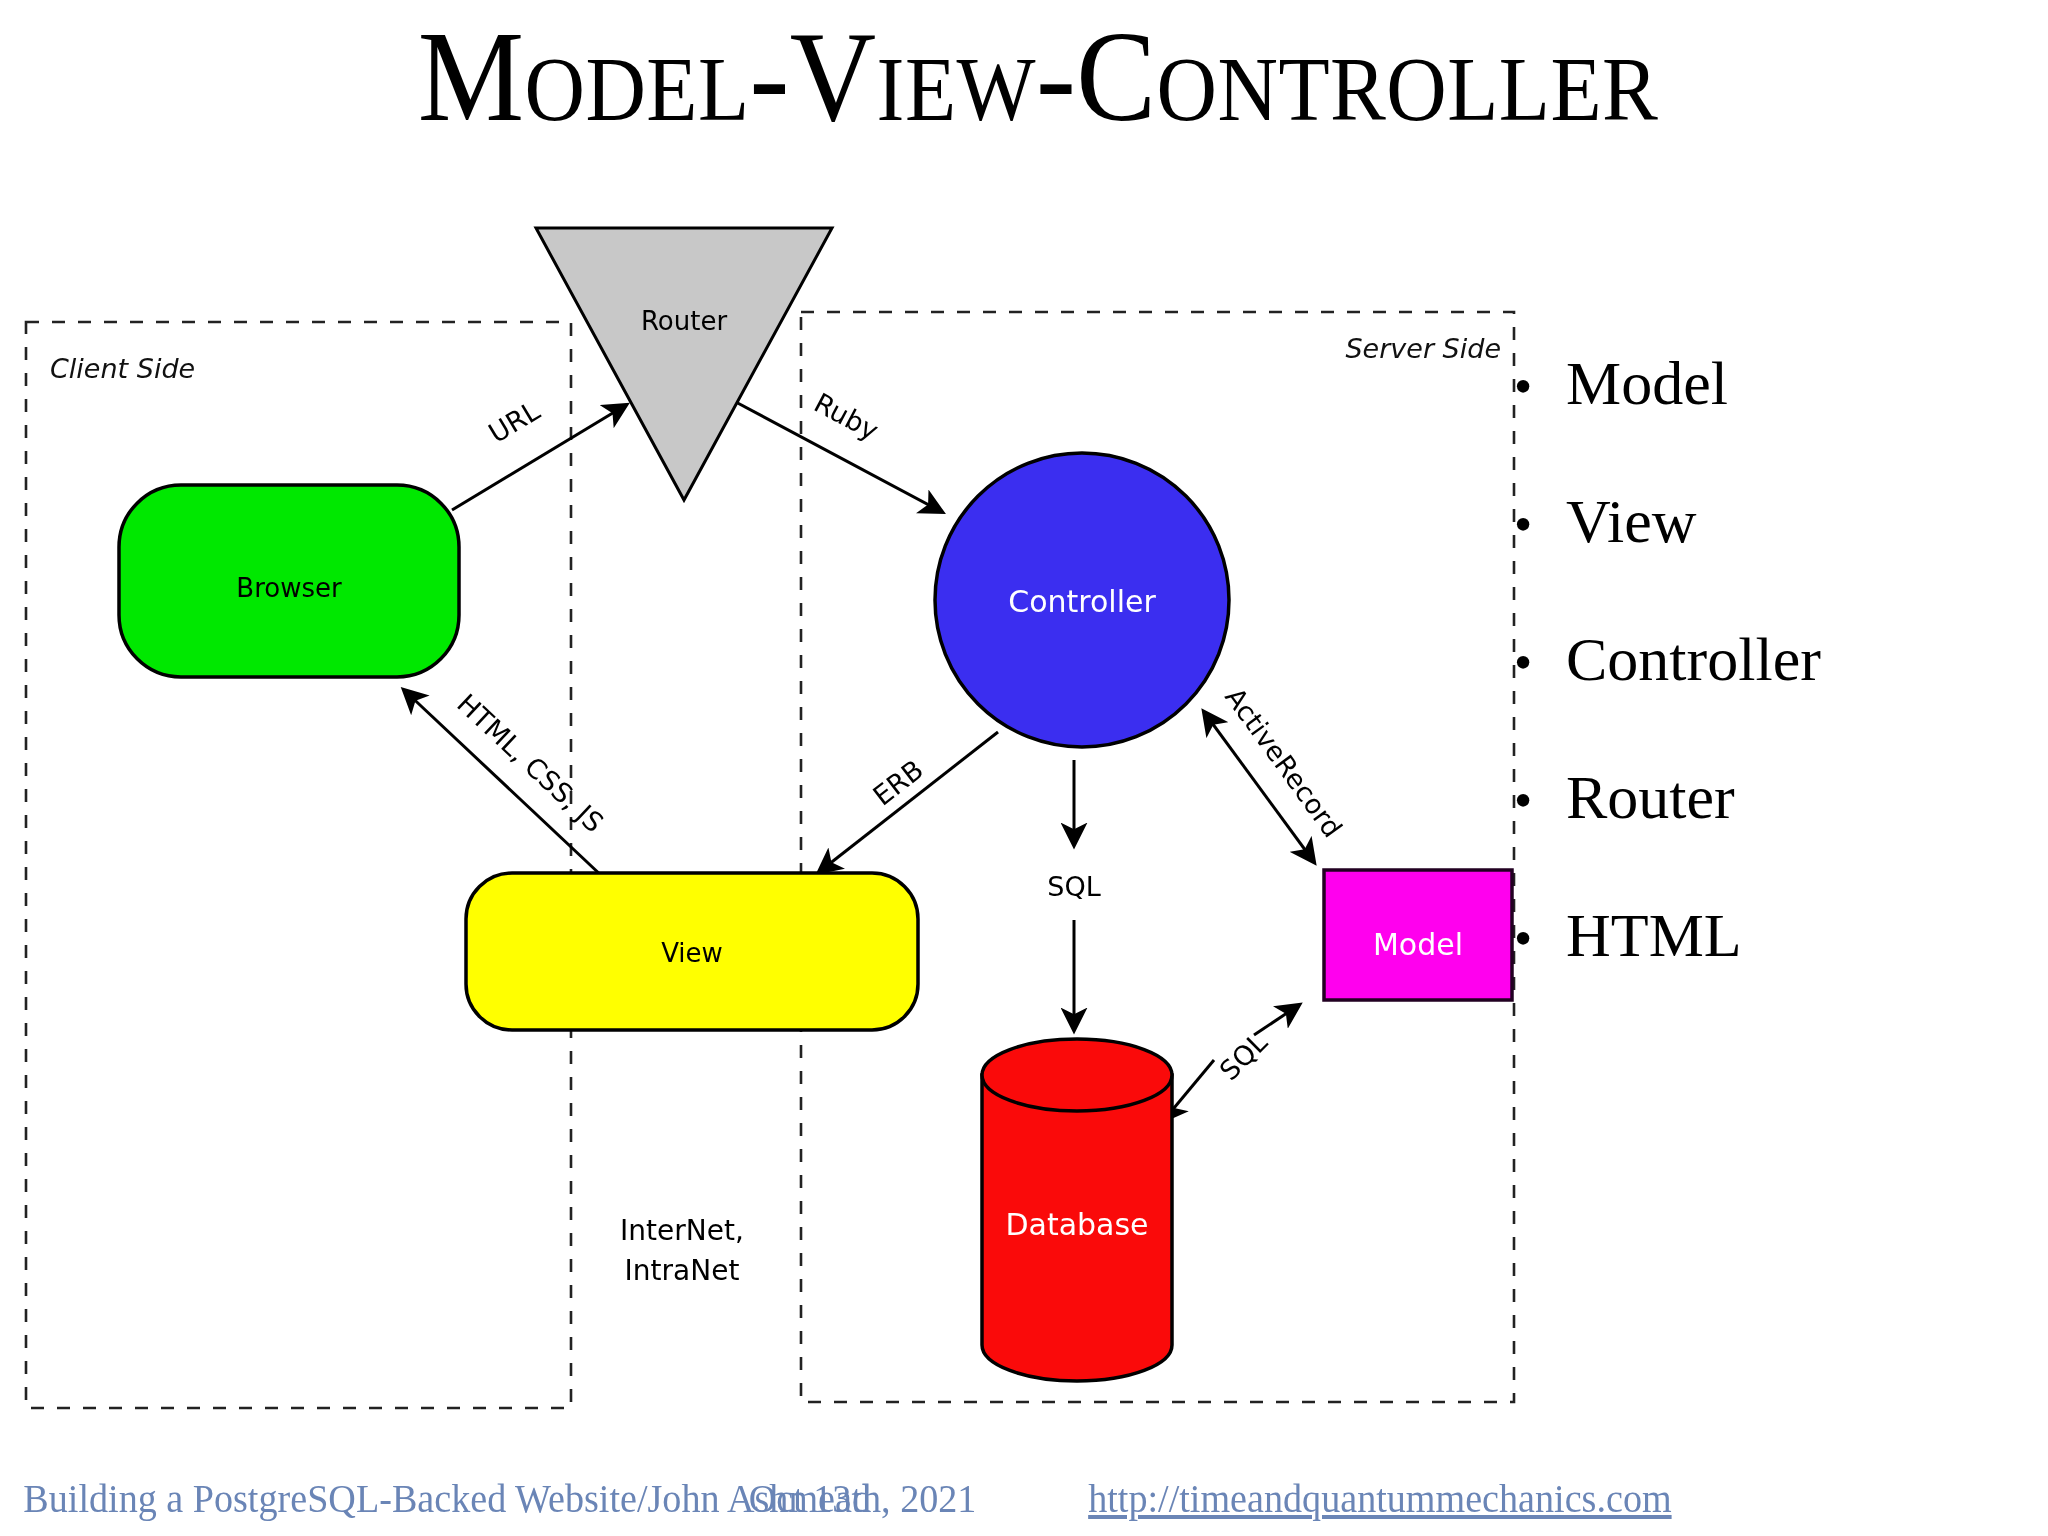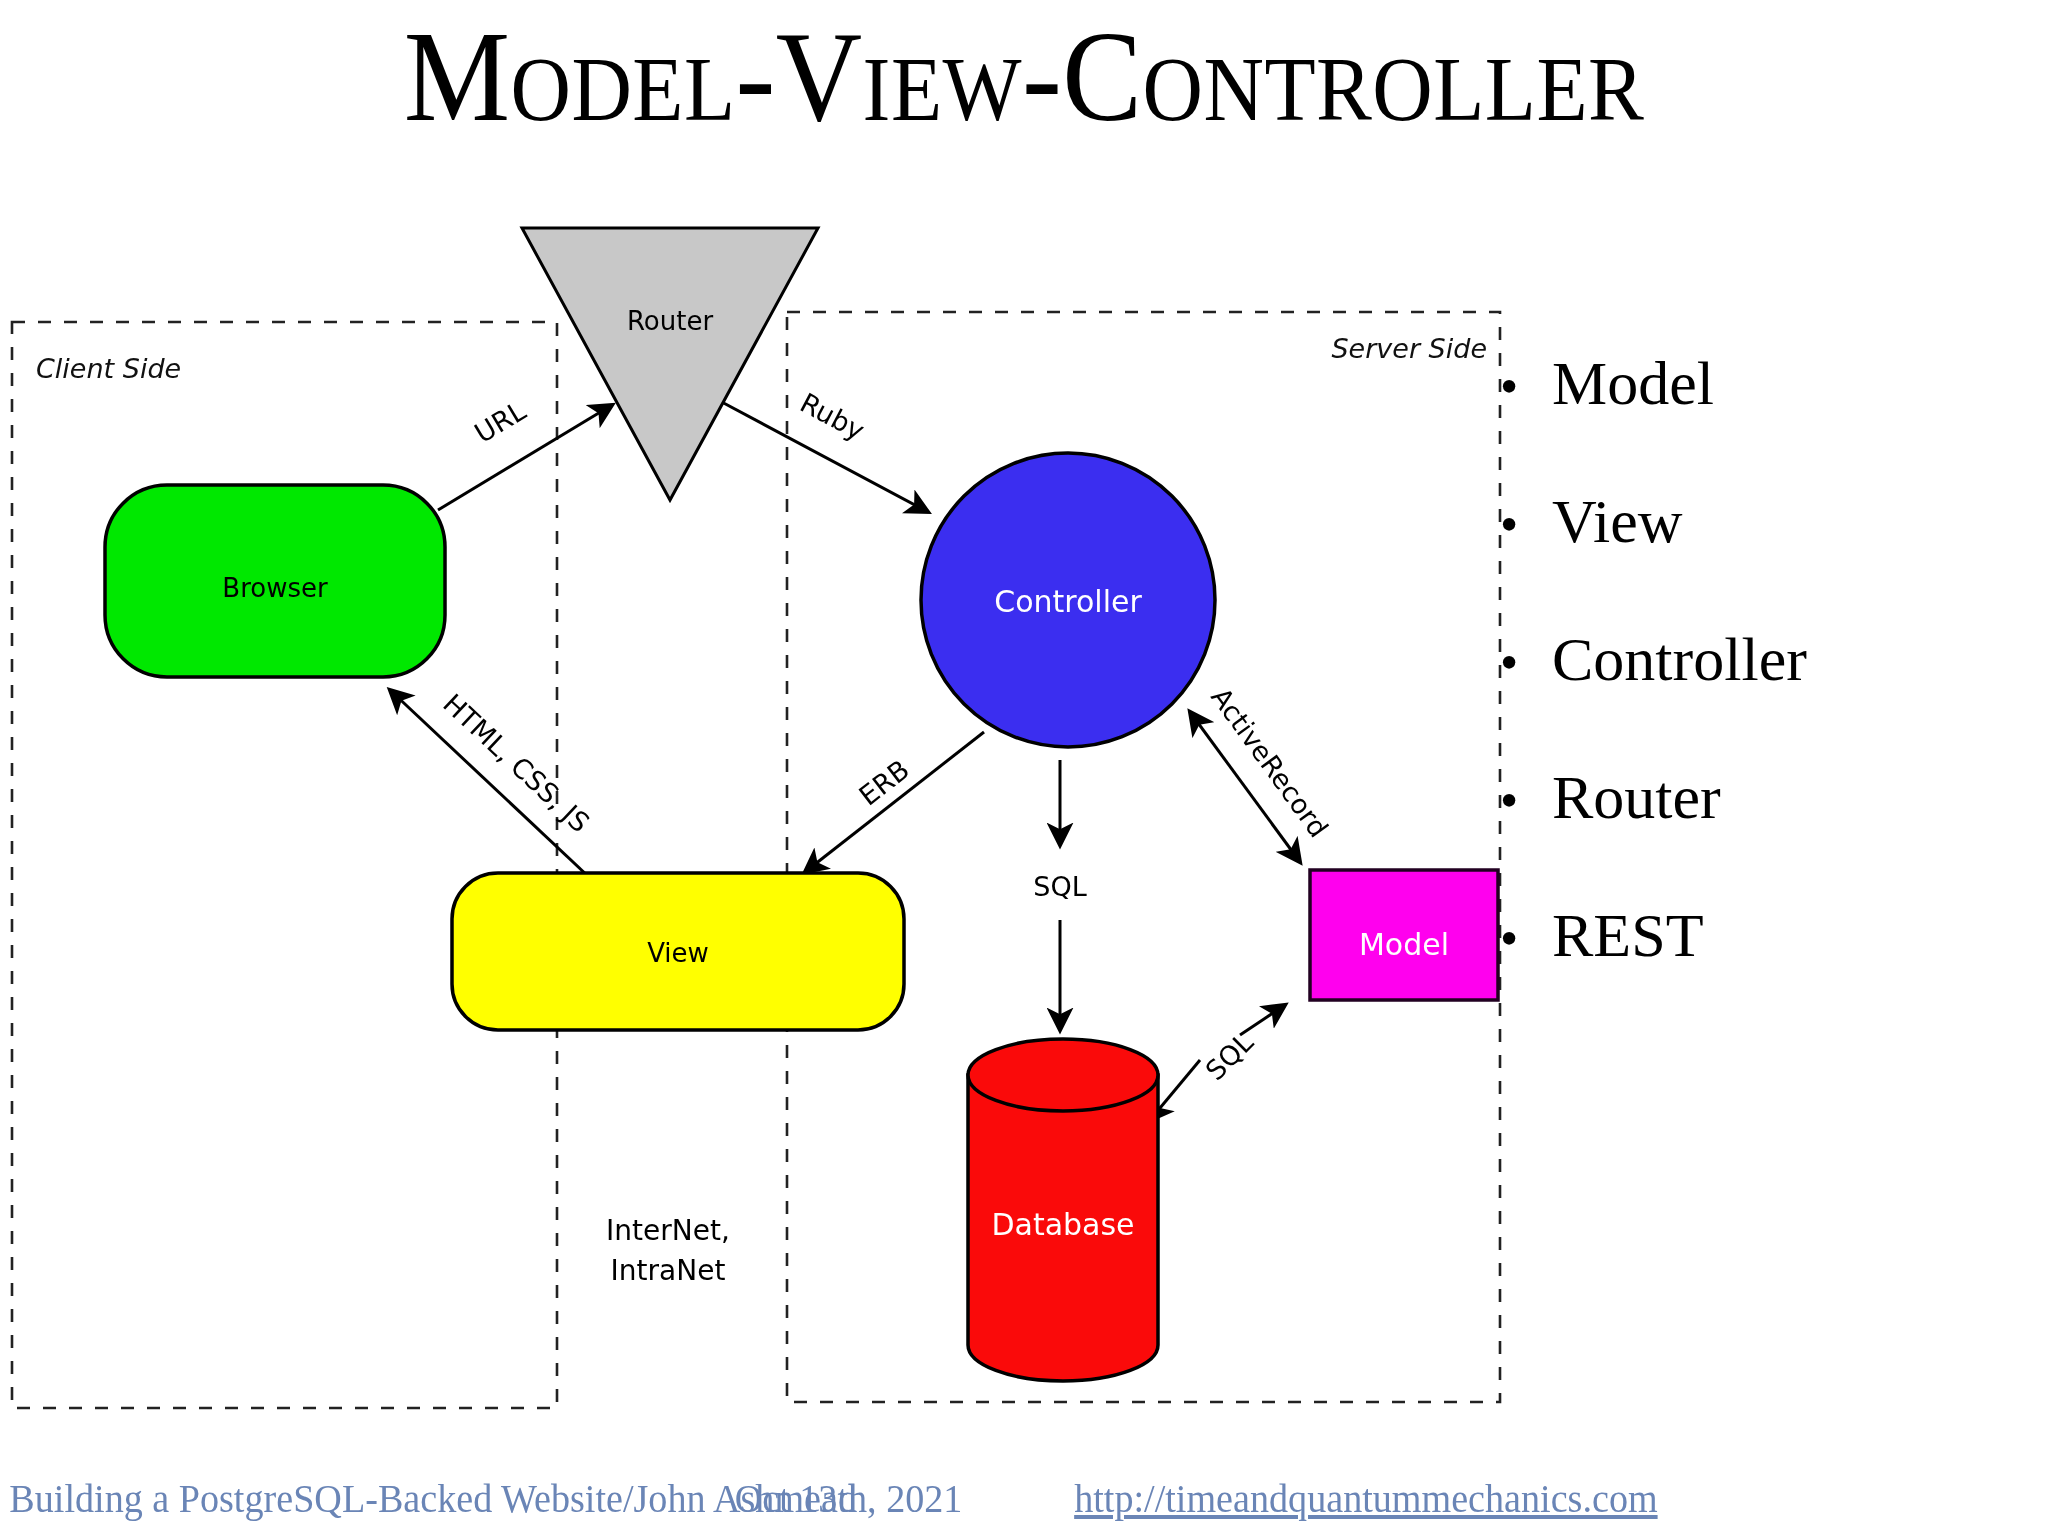--- a/index.html
+++ b/index.html
@@ -1,19 +1,19 @@
 <!DOCTYPE html>
 <html><head>
 <meta charset="utf-8">
 <style>
   html,body{margin:0;padding:0;background:#fff;}
   body{width:2048px;height:1536px;position:relative;overflow:hidden;
        font-family:"Liberation Sans", sans-serif;}
 
-  #slide{position:absolute;inset:0;background:#ffffff;}
+  #slide{position:absolute;inset:0;background:#ffffff;margin-left:14px;}
 
   
   #title{
     position:absolute; left:0; top:8px; width:2048px;
     text-align:center;
     font-family:"Liberation Serif", serif;
     font-size:130px;
     font-variant:small-caps;
     font-weight:400;
     letter-spacing:0.5px;
@@ -201,21 +201,21 @@
     <div class="bullet">
       <span class="dot">•</span>
       <span class="btext">Controller</span>
     </div>
     <div class="bullet">
       <span class="dot">•</span>
       <span class="btext">Router</span>
     </div>
     <div class="bullet">
       <span class="dot">•</span>
-      <span class="btext">REST</span>
+      <span class="btext">HTML</span>
     </div>
   </div>
 
   <div id="footer">
     <span class="f-left">Building a PostgreSQL-Backed Website/John Ashmead</span>
     <span class="f-mid">Oct 13th, 2021</span>
     <span class="f-right">http://timeandquantummechanics.com</span>
   </div>
 
 </div>

